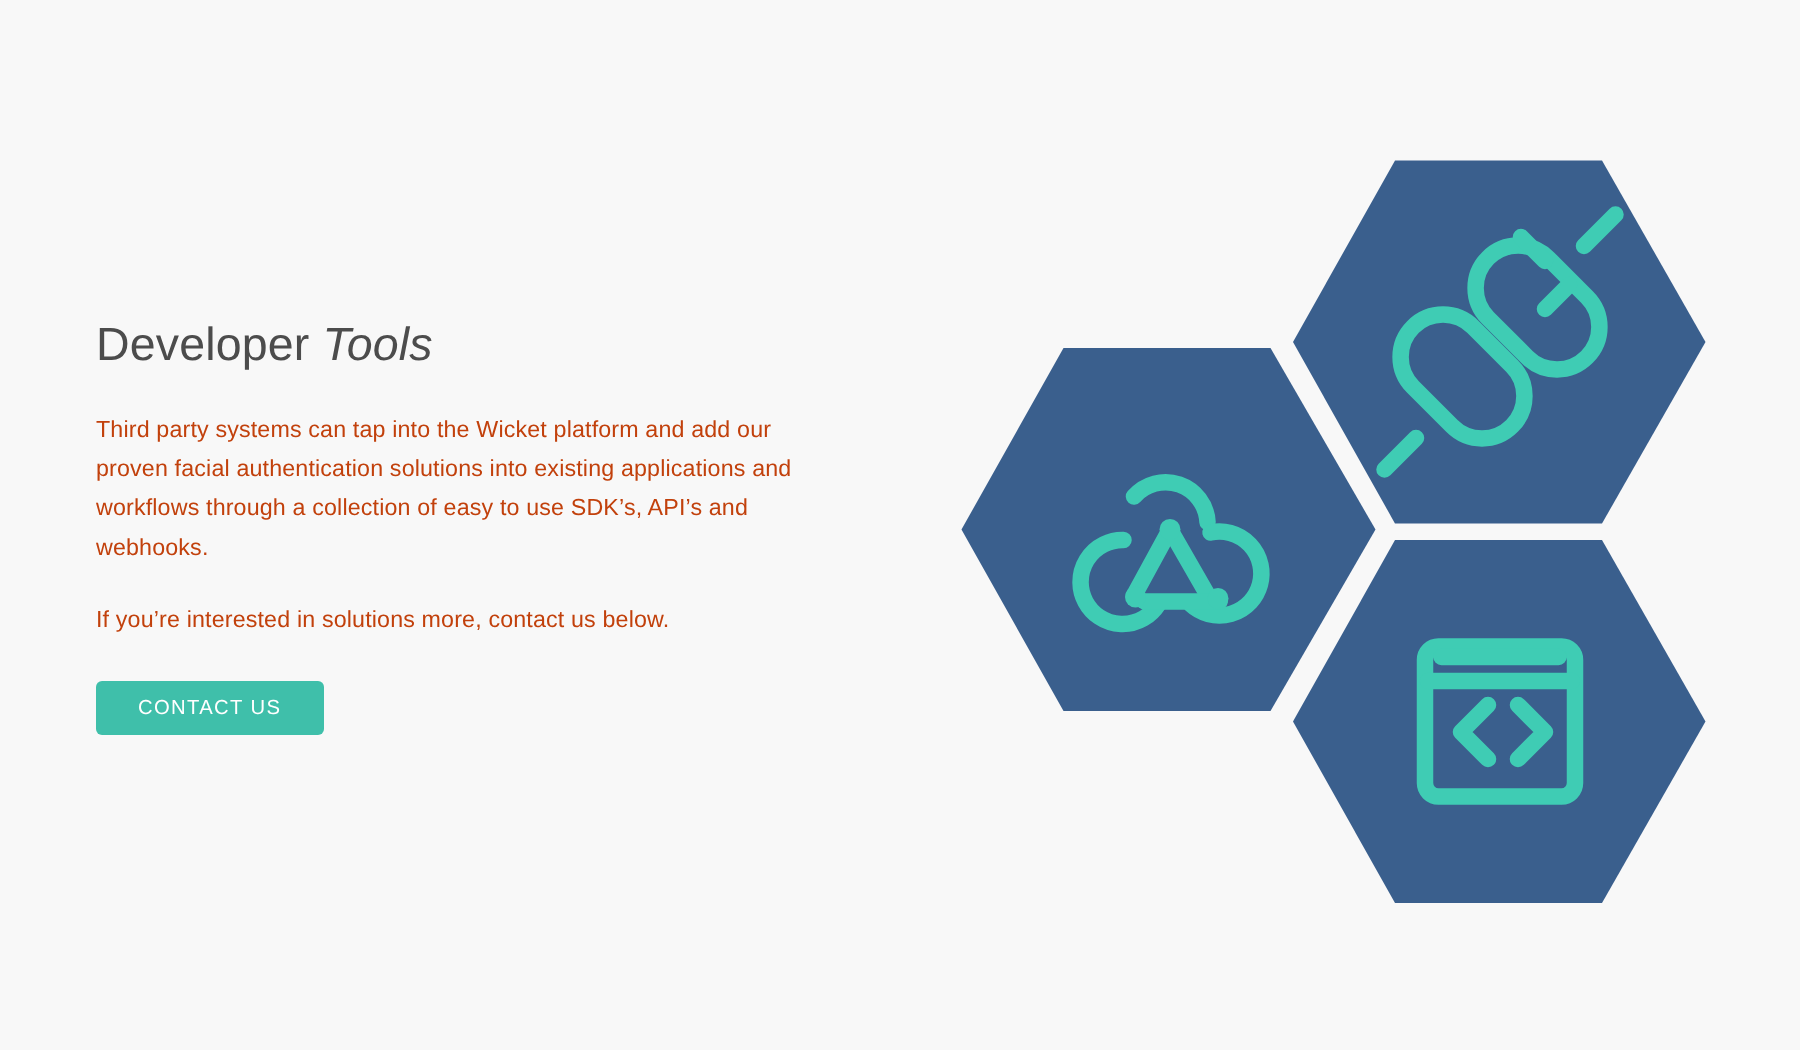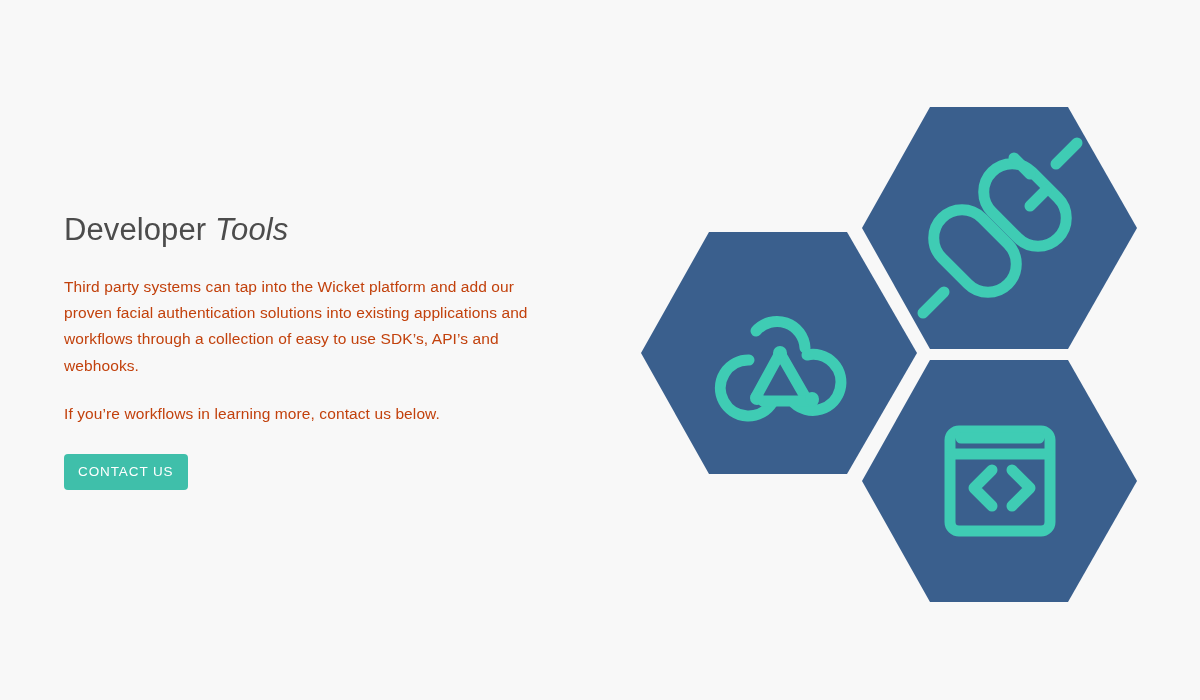--- a/index.html
+++ b/index.html
@@ -54,21 +54,21 @@
   .body-copy.second {
     margin-bottom: 27px;
   }
 
   .cta-button {
     display: inline-block;
     background: #3fbfaa;
     color: #ffffff;
     border: none;
     border-radius: 4px;
-    padding: 0 14px;
+    padding: 0 28px;
     height: 36px;
     line-height: 36px;
     font-size: 13.5px;
     letter-spacing: 0.9px;
     font-family: "Liberation Sans", sans-serif;
     cursor: pointer;
     text-align: center;
   }
 
   
@@ -89,21 +89,21 @@
 <body>
 
 <div class="page">
 
   <div class="content">
 
     <h1 class="page-title"><span class="title-regular">Developer </span><span class="title-italic">Tools</span></h1>
 
     <p class="body-copy">Third party systems can tap into the Wicket platform and add our proven facial authentication solutions into existing applications and workflows through a collection of easy to use SDK’s, API’s and webhooks.</p>
 
-    <p class="body-copy second">If you’re workflows in learning more, contact us below.</p>
+    <p class="body-copy second">If you’re interested in solutions more, contact us below.</p>
 
     <button class="cta-button">CONTACT US</button>
   </div>
 
   <div class="hex-cluster">
     <svg viewBox="0 0 530 530" xmlns="http://www.w3.org/2000/svg" aria-hidden="true">
 
       <g>
         <polygon fill="#3a5f8d" points="11,263 79,142 217,142 287,263 217,384 79,384"></polygon>
 

